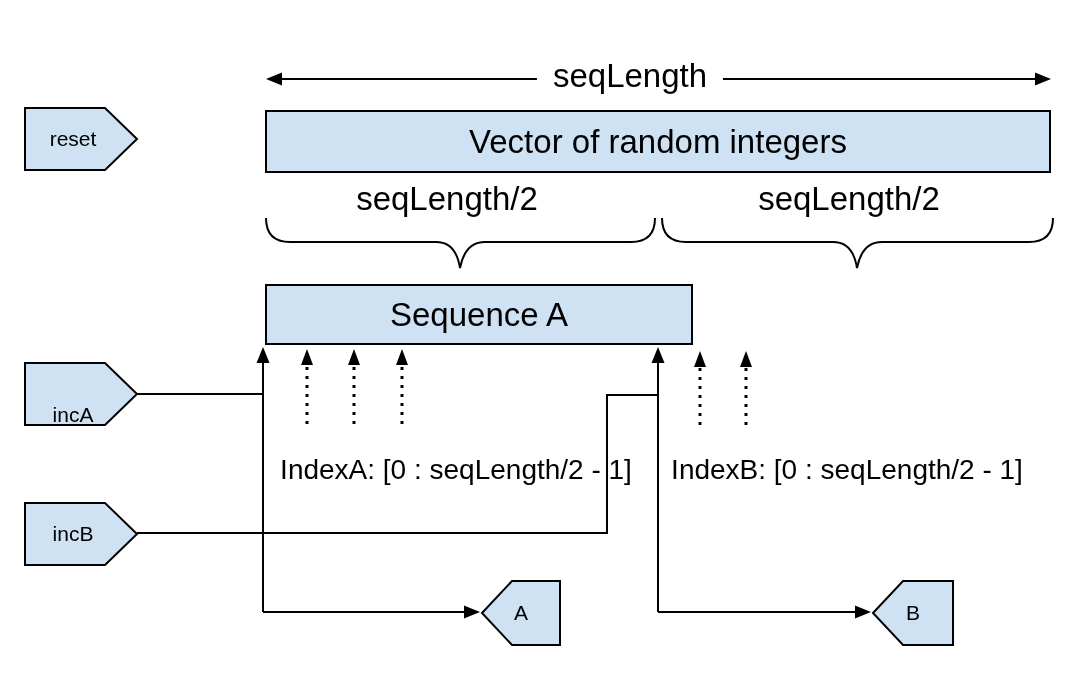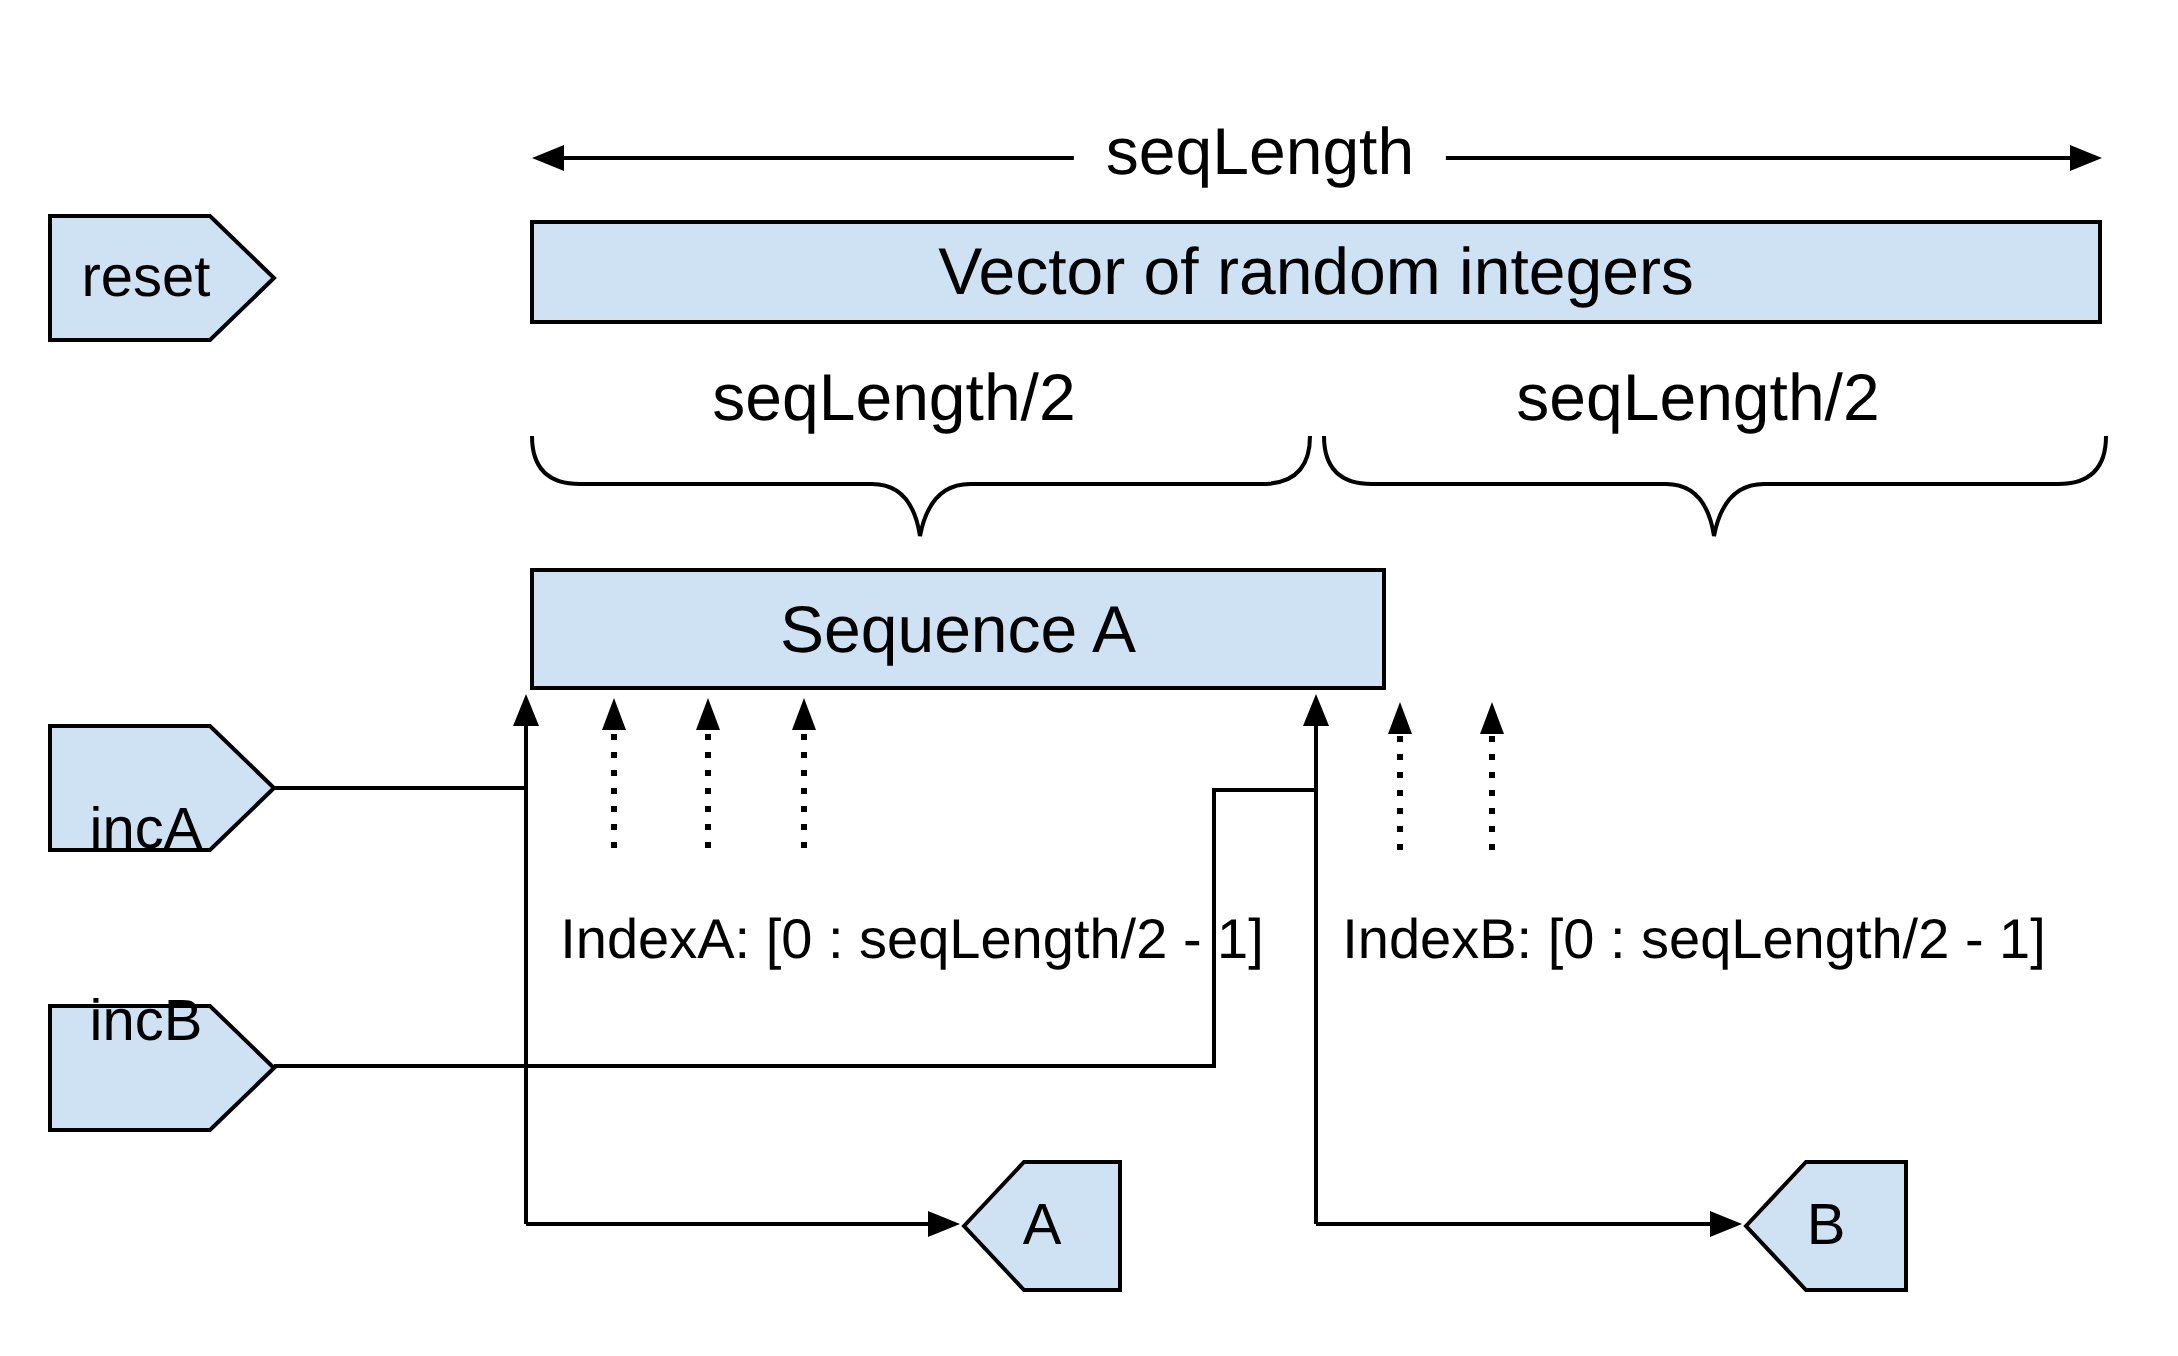--- a/index.html
+++ b/index.html
@@ -25,30 +25,30 @@
   .wire{stroke:var(--line);stroke-width:2;fill:none;}
   .ghost{stroke:var(--line);stroke-width:3;fill:none;stroke-dasharray:3 6;}
   .head{fill:var(--line);stroke:none;}
   .tag{fill:var(--shape-fill);stroke:var(--line);stroke-width:2;}
   .lbl{position:absolute;white-space:nowrap;}
   .lbl.center{transform:translate(-50%,-50%);}
   .big{font-size:33px;text-align:center;}
   .mid{font-size:28px;margin-left:15px;}
   .tag-lbl{
     position:absolute;display:flex;align-items:center;justify-content:center;
-    font-size:29px;
+    font-size:21px;
   }
   .arrow-title{background:var(--background);padding:0 16px;}
 </style>
 </head>
 <body>
 
 <div class="stage">
 
-  <div class="box" style="left:265px;top:110px;width:786px;height:52px;">
+  <div class="box" style="left:265px;top:110px;width:786px;height:63px;">
     <span>Vector of random integers</span>
   </div>
 
   <div class="box" style="left:265px;top:284px;width:428px;height:61px;">
     <span>Sequence A</span>
   </div>
 
 
   <svg class="wires" width="1089" height="678" viewBox="0 0 1089 678">
 
@@ -111,18 +111,18 @@
   <div class="lbl center big arrow-title" style="left:630px;top:76px;">seqLength</div>
 
   <div class="lbl center big" style="left:447px;top:199px;">seqLength/2</div>
   <div class="lbl center big" style="left:849px;top:199px;">seqLength/2</div>
 
   <div class="lbl center mid" style="left:441px;top:470px;">IndexA: [0 : seqLength/2 - 1]</div>
   <div class="lbl center mid" style="left:832px;top:470px;">IndexB: [0 : seqLength/2 - 1]</div>
 
   <div class="tag-lbl" style="left:25px;top:108px;width:96px;height:62px;">reset</div>
   <div class="tag-lbl" style="left:25px;top:384px;width:96px;height:62px;">incA</div>
-  <div class="tag-lbl" style="left:25px;top:480px;width:96px;height:62px;">incB</div>
+  <div class="tag-lbl" style="left:25px;top:503px;width:96px;height:62px;">incB</div>
 
   <div class="tag-lbl" style="left:482px;top:581px;width:78px;height:64px;">A</div>
   <div class="tag-lbl" style="left:873px;top:581px;width:80px;height:64px;">B</div>
 
 </div>
 
 </body></html>

